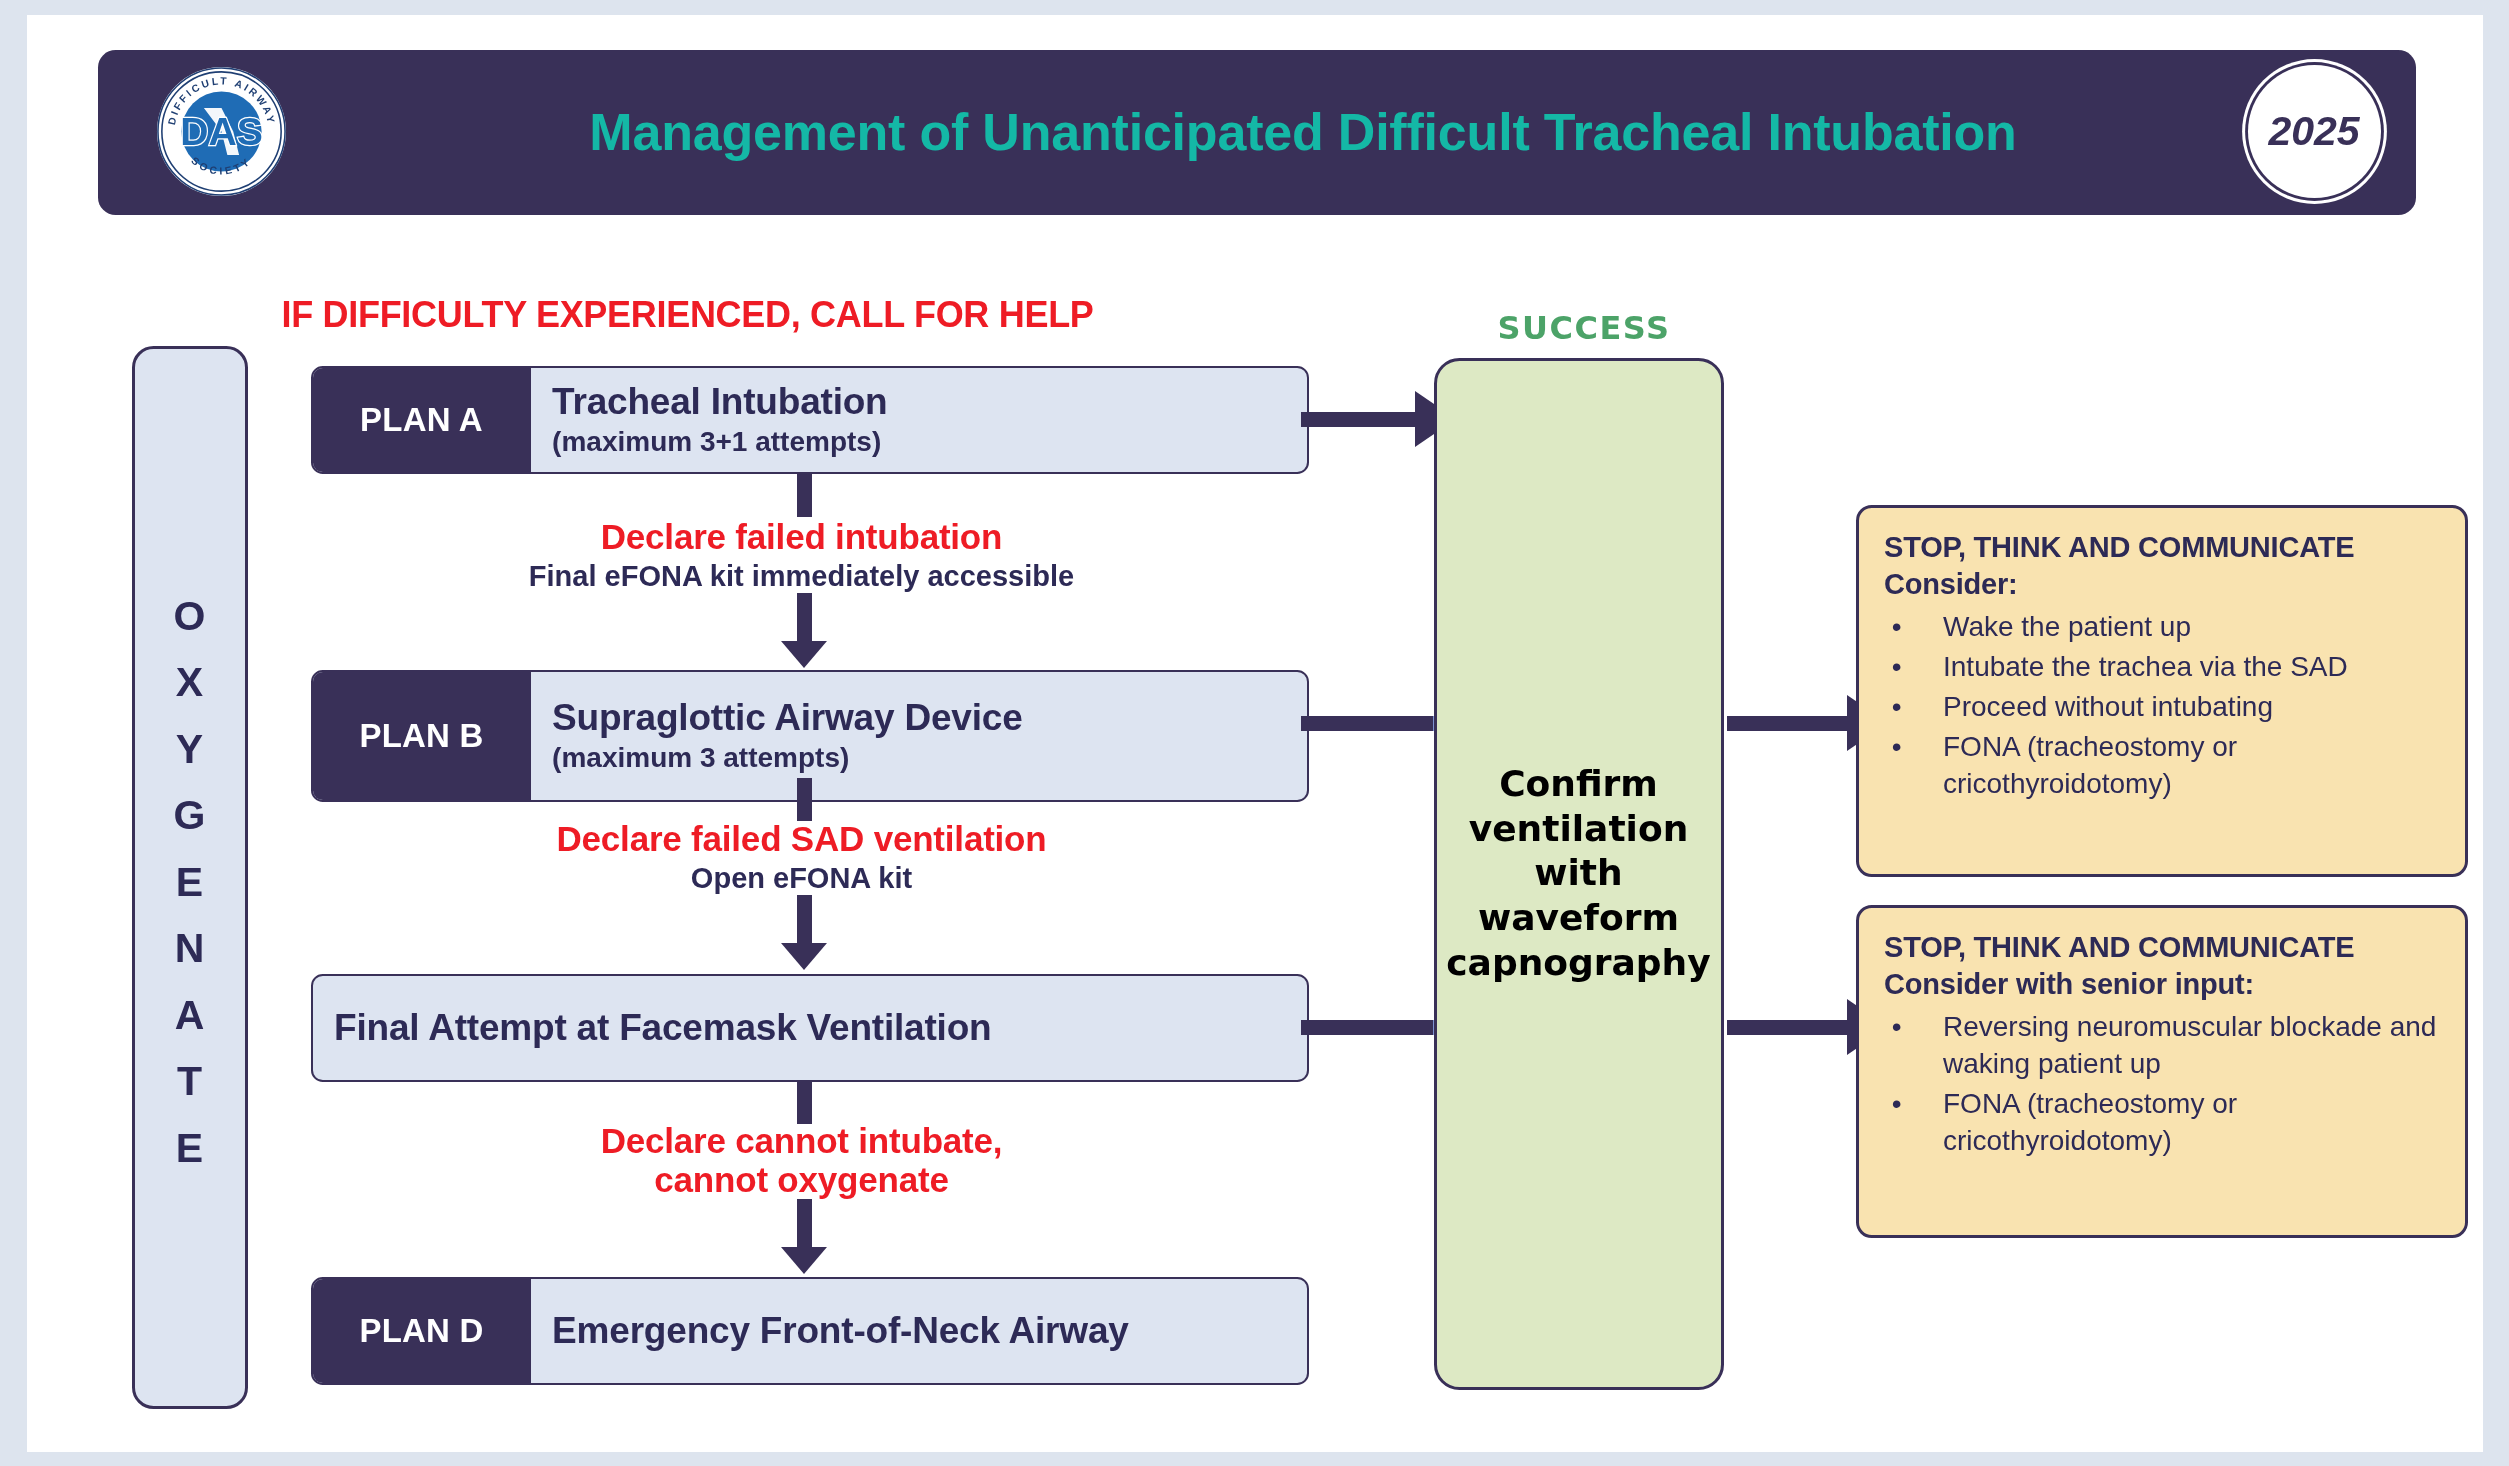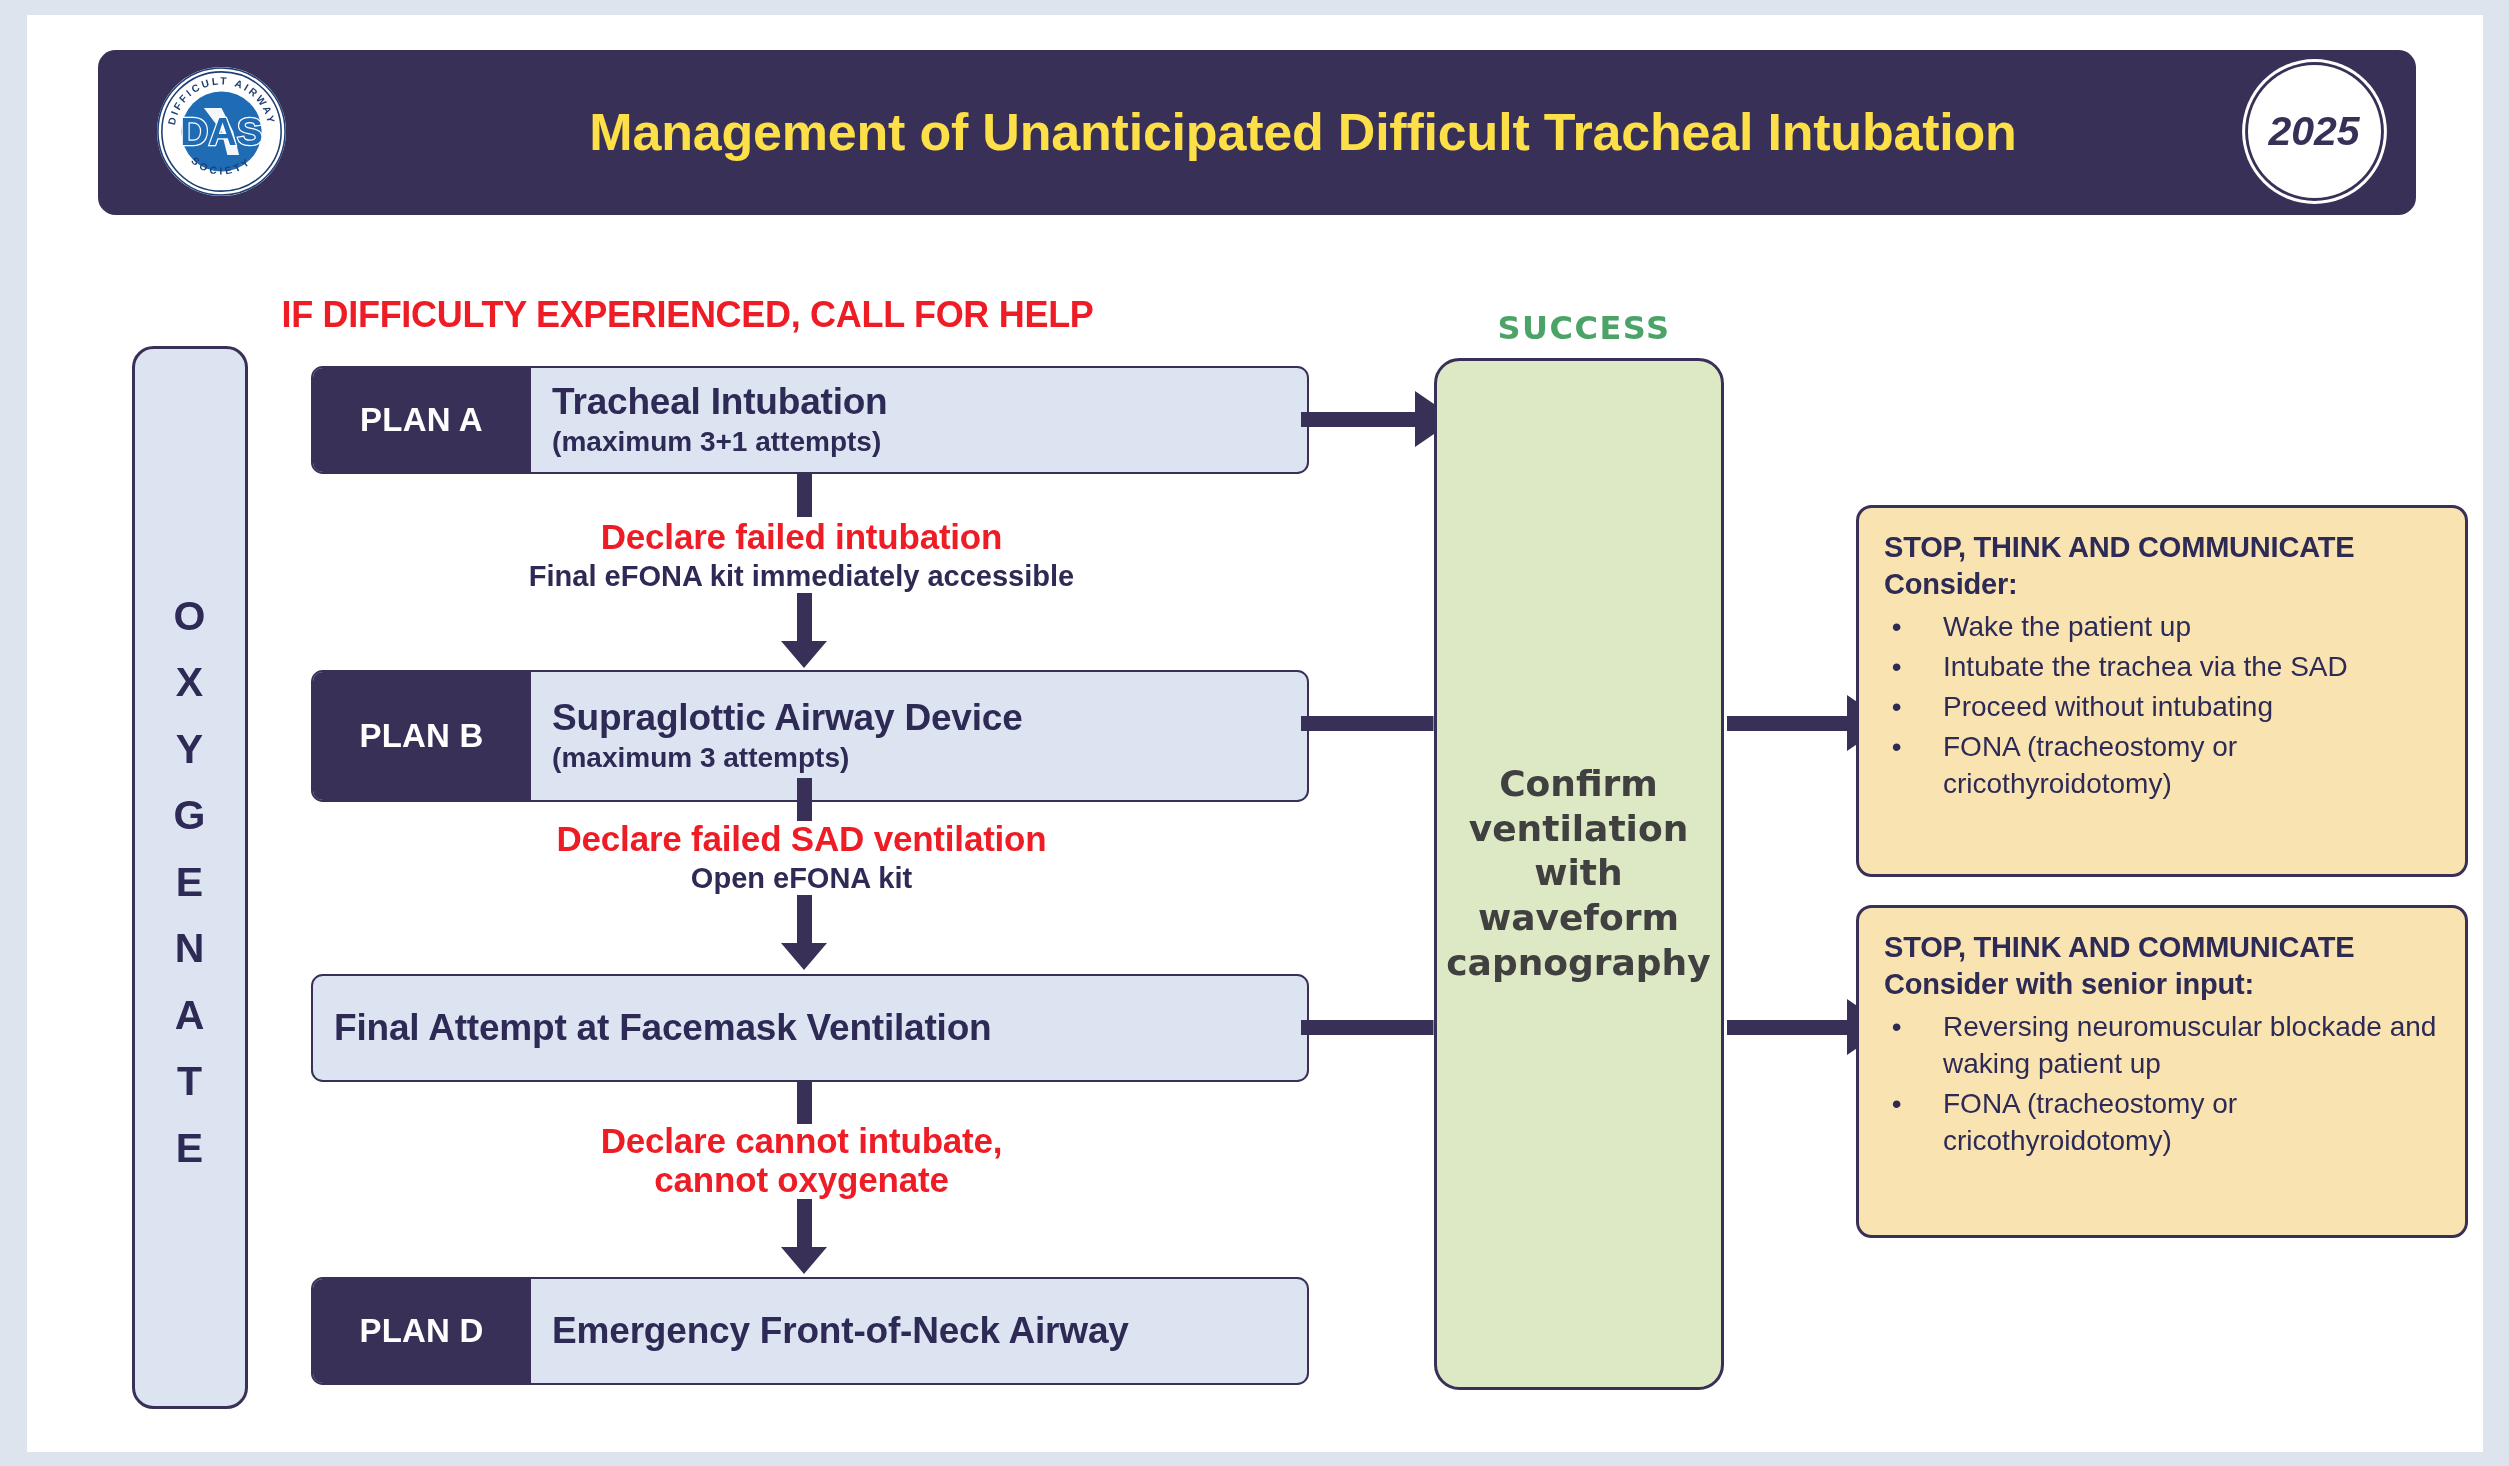--- a/index.html
+++ b/index.html
@@ -42,21 +42,21 @@
 
   #header-title {
     position: absolute;
     left: 245px;
     top: 0;
     width: 1921px;
     height: 165px;
     display: flex;
     align-items: center;
     justify-content: center;
-    color: #fde047;
+    color: #14b8a6;
     font-size: 52px;
     font-weight: bold;
     letter-spacing: -0.2px;
     white-space: nowrap;
   }
 
   #year-badge {
     position: absolute;
     right: 35px;
     top: 15.7px;
@@ -238,21 +238,21 @@
     width: 290px;
     height: 1032px;
     background: #dde9c4;
     border: 3.9px solid #393058;
     border-radius: 25.5px;
     display: flex;
     align-items: center;
     justify-content: center;
   }
   #success-text {
-    color: #404040;
+    color: #000000;
     font-size: 36px;
     font-weight: bold;
     line-height: 1.24;
     text-align: center;
     white-space: pre-line;
     font-family: "DejaVu Sans", sans-serif;
   }
 
   
   

